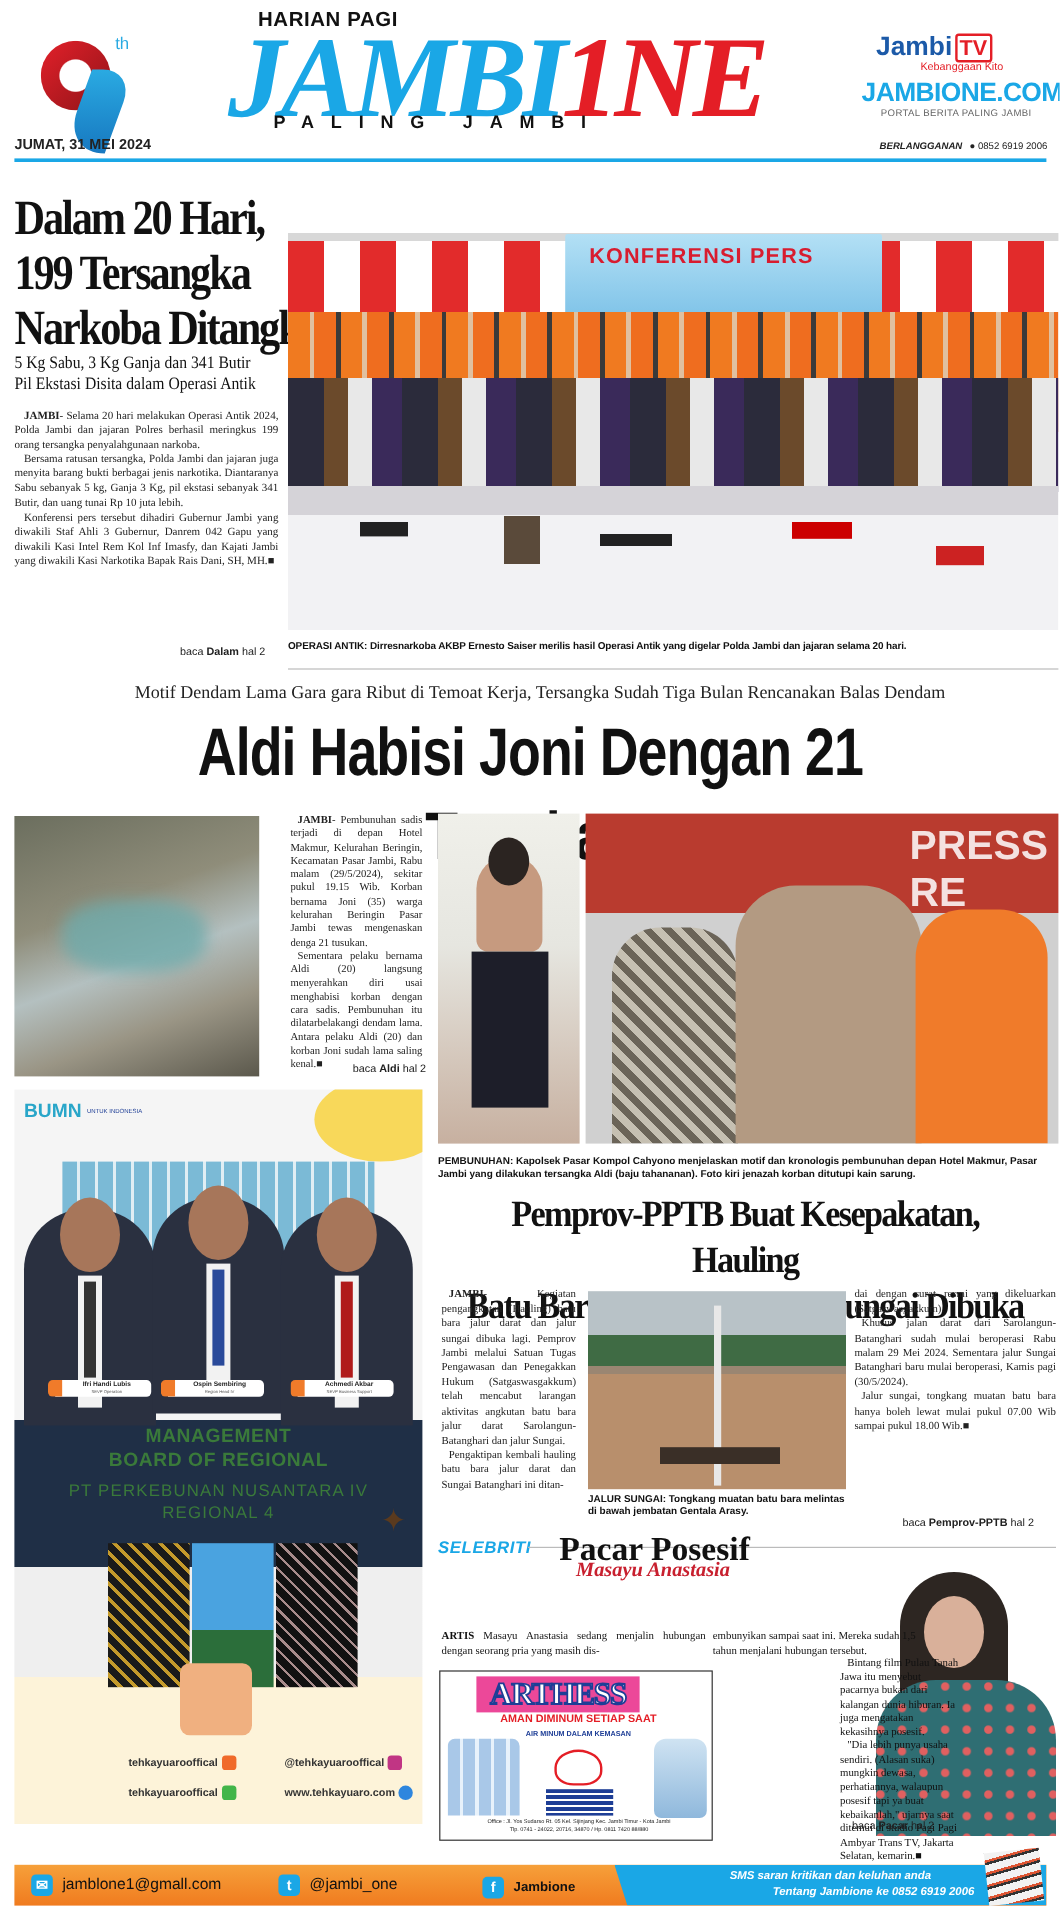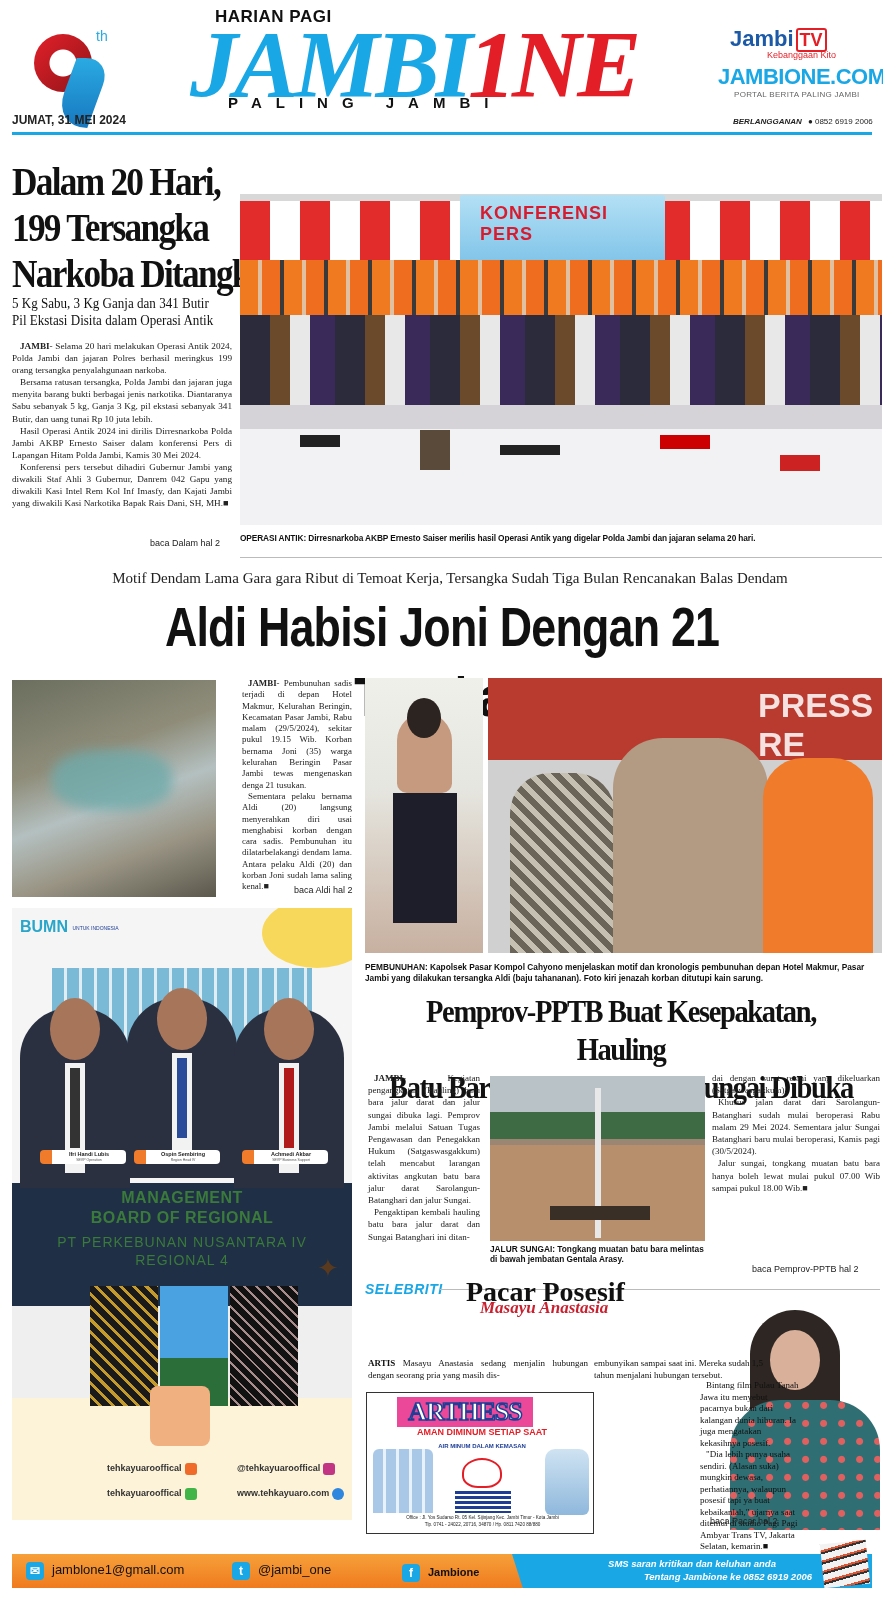--- a/index.html
+++ b/index.html
@@ -25,28 +25,28 @@
   .berl span { font-style: normal; font-weight: normal; margin-left: 6px; }
   .mast-rule { left: 12px; top: 132px; width: 860px; height: 3px; background: #1aa7e6; }
 
   
   .lead-title { left: 12px; top: 158px; width: 225px; font: bold 41px "Liberation Serif", serif; line-height: 46px; letter-spacing: -2px; transform: scaleX(0.86); transform-origin: left; white-space: nowrap; }
   .lead-sub { left: 12px; top: 295px; width: 230px; font: 14.5px "Liberation Serif", serif; line-height: 17px; transform: scaleX(0.9); transform-origin: left; white-space: nowrap; }
   .lead-body { left: 12px; top: 340px; width: 220px; font: 9.2px "Liberation Serif", serif; line-height: 12.1px; text-align: justify; color: #222; }
   .lead-body p { text-indent: 8px; }
   .lead-body b { font-weight: bold; }
   .baca { font: 9px "Liberation Sans", sans-serif; color: #222; }
-  .baca b { font-weight: normal; }
+  .baca b { font-weight: bold; }
   .lead-baca { left: 150px; top: 538px; }
 
   .photo { background: #999; overflow: hidden; }
   .lead-photo { left: 240px; top: 165px; width: 642px; height: 360px; background:
      linear-gradient(180deg, #ffffff 0 8%, #d8d8d8 8% 10%, transparent 10%),
      repeating-linear-gradient(90deg, #e22b2b 0 30px, #ffffff 30px 60px); }
-  .lead-photo .banner { position:absolute; left: 220px; top: 30px; width: 205px; height: 70px; background: linear-gradient(180deg,#b3e0f5,#7fc3e8); border-radius:2px;text-decoration:underline; }
+  .lead-photo .banner { position:absolute; left: 231px; top: 30px; width: 264px; height: 70px; background: linear-gradient(180deg,#b3e0f5,#7fc3e8); border-radius:2px;text-decoration:underline; }
   .lead-photo .banner span { position:absolute; left: 20px; top: 8px; font: bold 18px "Liberation Sans", sans-serif; color:#d81c2f; letter-spacing:1px; }
   .lead-photo .crowd { position:absolute; left:0; top: 95px; width: 100%; height: 100px; background: repeating-linear-gradient(90deg,#f07a20 0 18px,#e0c0a0 18px 22px,#ef6d1f 22px 40px,#3a3a3a 40px 44px); }
   .lead-photo .front { position:absolute; left:0; top: 150px; width:100%; height: 95px; background: repeating-linear-gradient(90deg,#2b2b3b 0 30px,#6b4a2b 30px 50px,#e8e8e8 50px 70px,#3a2a5a 70px 95px); }
   .lead-photo .table { position:absolute; left:0; top: 240px; width:100%; height: 120px; background: linear-gradient(180deg,#d5d3d8 0 20%, #f2f2f4 20% 100%); }
   .lead-photo .table i { position:absolute; background:#222; }
   .lead-caption { left: 240px; top: 533px; width: 640px; font: bold 8.3px "Liberation Sans", sans-serif; color: #111; letter-spacing: -0.1px; }
   .rule-gray { height: 1px; background: #bbb; }
 
   
   .kicker { left: 40px; top: 570px; width: 820px; text-align:center; font: 15px "Liberation Serif", serif; color: #222; }
@@ -163,21 +163,20 @@
   <div>199 Tersangka</div>
   <div>Narkoba Ditangkap</div>
 </div>
 <div class="abs lead-sub">
   <div>5 Kg Sabu, 3 Kg Ganja dan 341 Butir</div>
   <div>Pil Ekstasi Disita dalam Operasi Antik</div>
 </div>
 <div class="abs lead-body">
   <p><b>JAMBI</b><span>- Selama 20 hari melakukan Operasi Antik 2024, Polda Jambi dan jajaran Polres berhasil meringkus 199 orang tersangka penyalahgunaan narkoba.</span></p>
   <p>Bersama ratusan tersangka, Polda Jambi dan jajaran juga menyita  barang bukti berbagai jenis narkotika. Diantaranya Sabu sebanyak 5 kg, Ganja 3 Kg, pil ekstasi sebanyak 341 Butir, dan uang tunai Rp 10 juta lebih.</p>
-  <p>Hasil Operasi Antik 2024 ini dirilis Dirresnarkoba Polda Jambi AKBP Ernesto Saiser dalam konferensi Pers di Lapangan Hitam Polda Jambi, Kamis 30 Mei 2024.</p>
   <p>Konferensi pers tersebut dihadiri Gubernur Jambi yang diwakili Staf Ahli 3 Gubernur, Danrem 042 Gapu yang diwakili Kasi Intel Rem Kol Inf Imasfy, dan Kajati Jambi yang diwakili Kasi Narkotika Bapak Rais Dani, SH, MH.■</p>
 </div>
 <div class="abs baca lead-baca"><span>baca</span> <b>Dalam</b> <span>hal 2</span></div>
 
 <div class="abs photo lead-photo">
   <div class="banner">
       <span>KONFERENSI PERS</span>
     </div>
   <div class="crowd"></div>
   <div class="front"></div>

